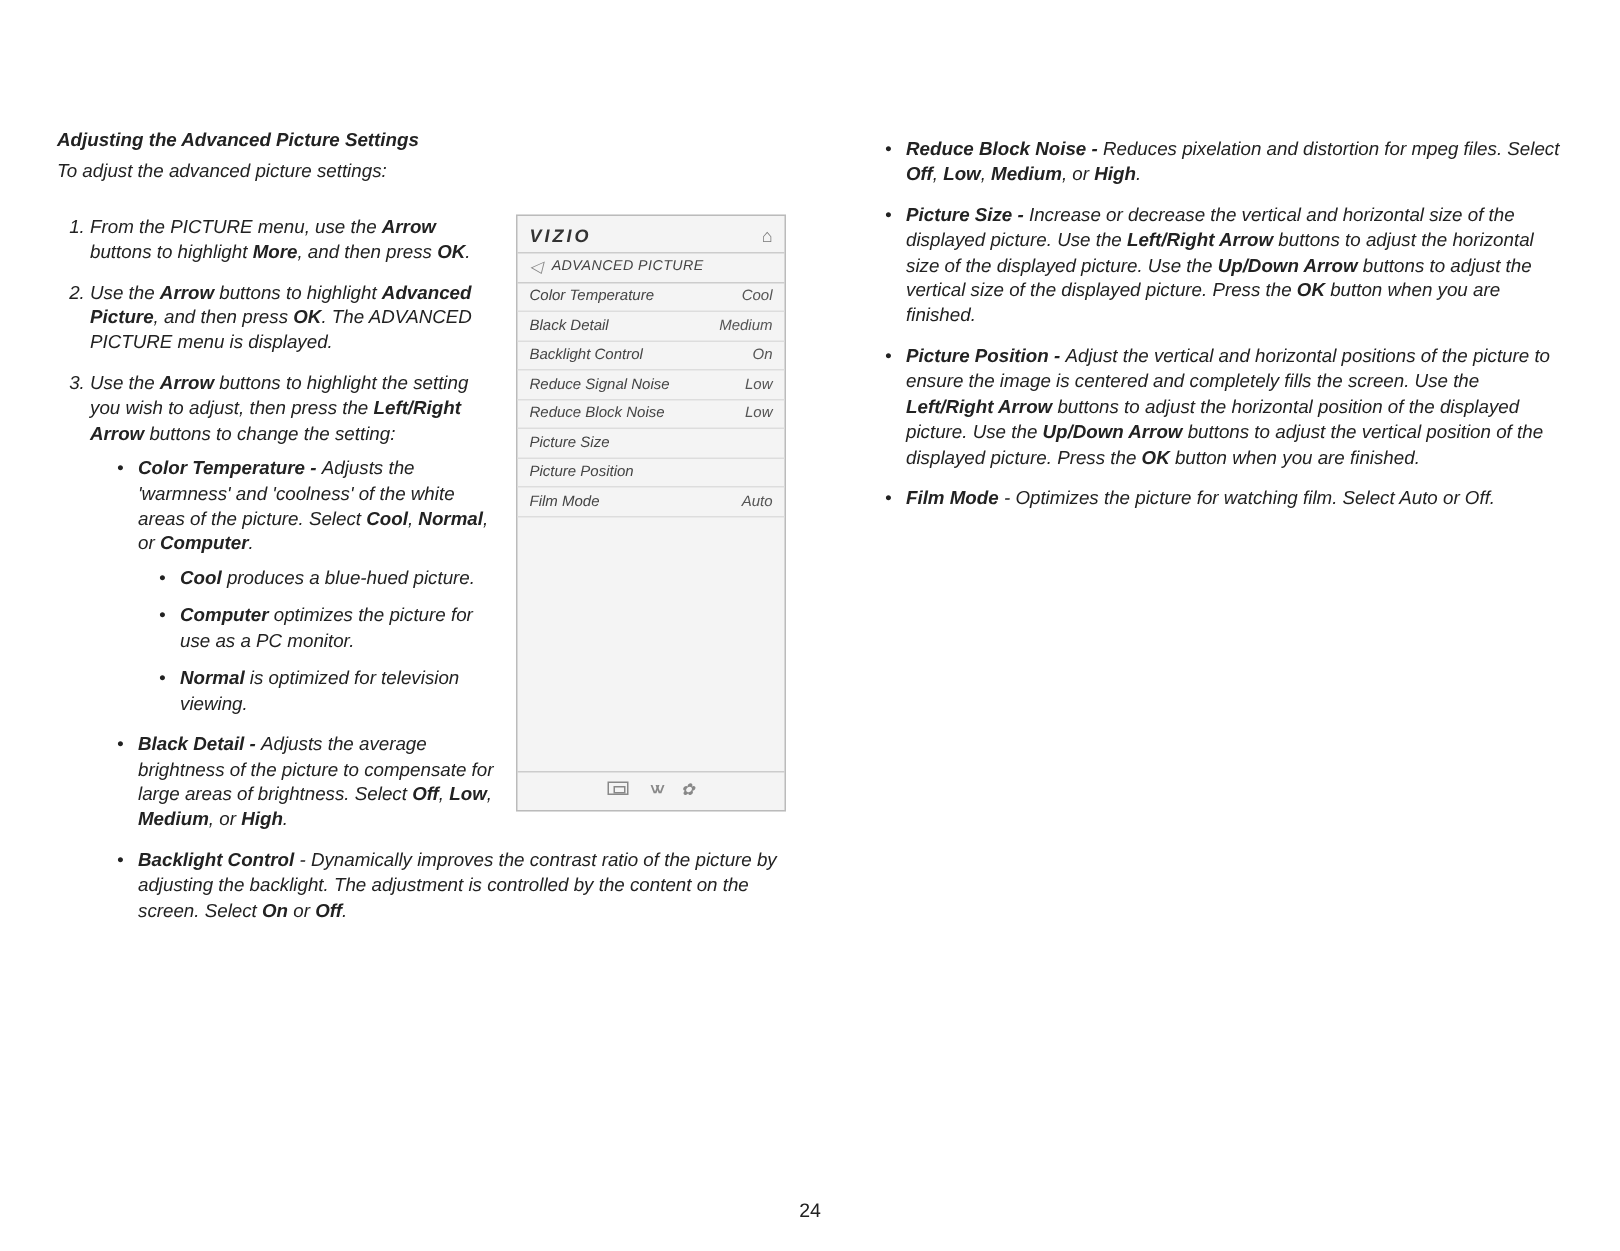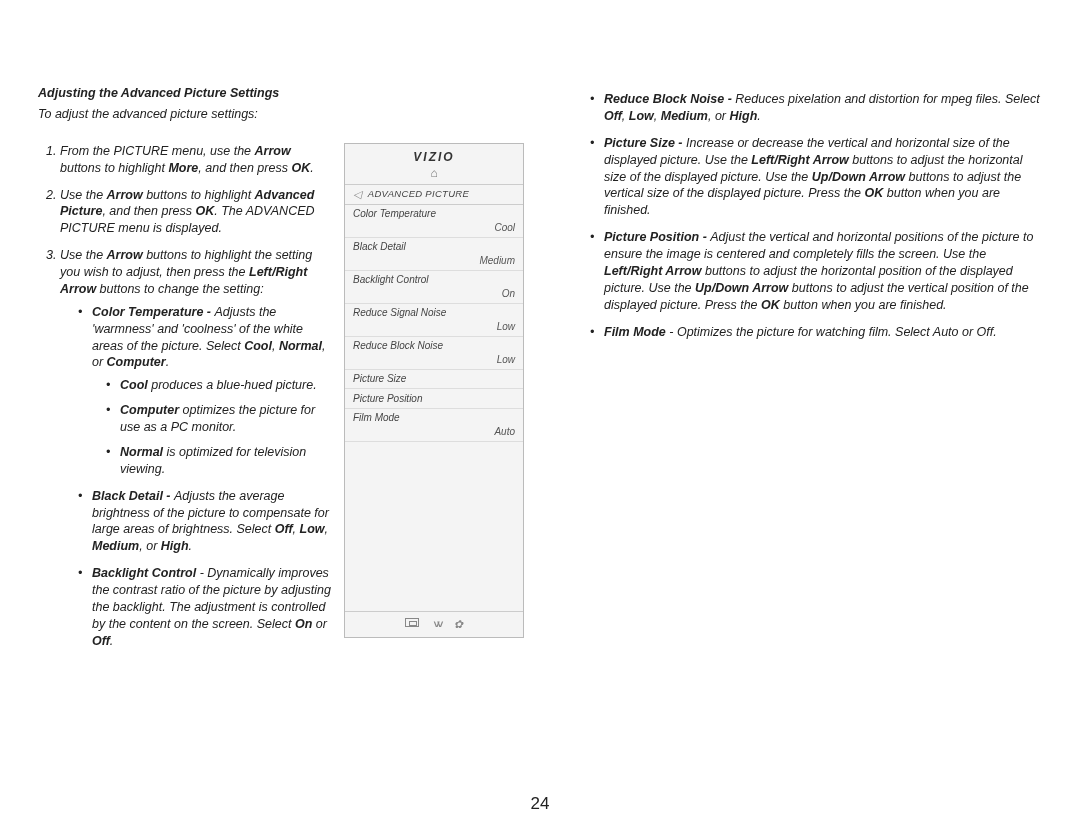--- a/index.html
+++ b/index.html
@@ -83,21 +83,20 @@
     background: #f4f4f4;
     font-size: 10px;
     color: #444;
   }
   .menu-header {
     display: flex;
     align-items: center;
     justify-content: space-between;
     padding: 5px 8px 3px 8px;
     border-bottom: 1px solid #ccc;
-    flex-direction: column;
   }
   .menu-brand {
     font-weight: bold;
     letter-spacing: 2px;
     font-size: 12px;
     color: #333;
     font-family: Arial, sans-serif;
   }
   .menu-home {
     font-size: 12px;
@@ -114,21 +113,20 @@
   .menu-back {
     font-size: 11px;
     color: #888;
     margin-right: 6px;
   }
   .menu-rows .menu-row {
     display: flex;
     justify-content: space-between;
     padding: 2.5px 8px;
     border-bottom: 1px solid #ddd;
-    flex-direction: column;
   }
   .menu-row span:first-child { text-align: left; }
   .menu-row span:last-child { text-align: right; color:#555; }
   .menu-body-space {
     height: 170px;
     border-bottom: 1px solid #ccc;
   }
   .menu-footer {
     display: flex;
     justify-content: center;
@@ -144,21 +142,21 @@
   }
   .icon-rect::after{content:"";position:absolute;left:3px;top:2px;width:6px;height:3px;border:1px solid #888;}
   .icon-chevrons{letter-spacing:-3px;font-weight:bold;}
   .icon-gear{font-size:12px;}
 
   .page-number {
     position: absolute;
     bottom: 18px;
     left: 50%;
     transform: translateX(-50%);
-    font-size: 17px;
+    font-size: 13px;
   }
   .clearfix::after { content:""; display:block; clear:both; }
 </style>
 </head>
 <body>
 
 <div class="columns">
 
   <div class="col">
     <div class="section-title">Adjusting the Advanced Picture Settings</div>

